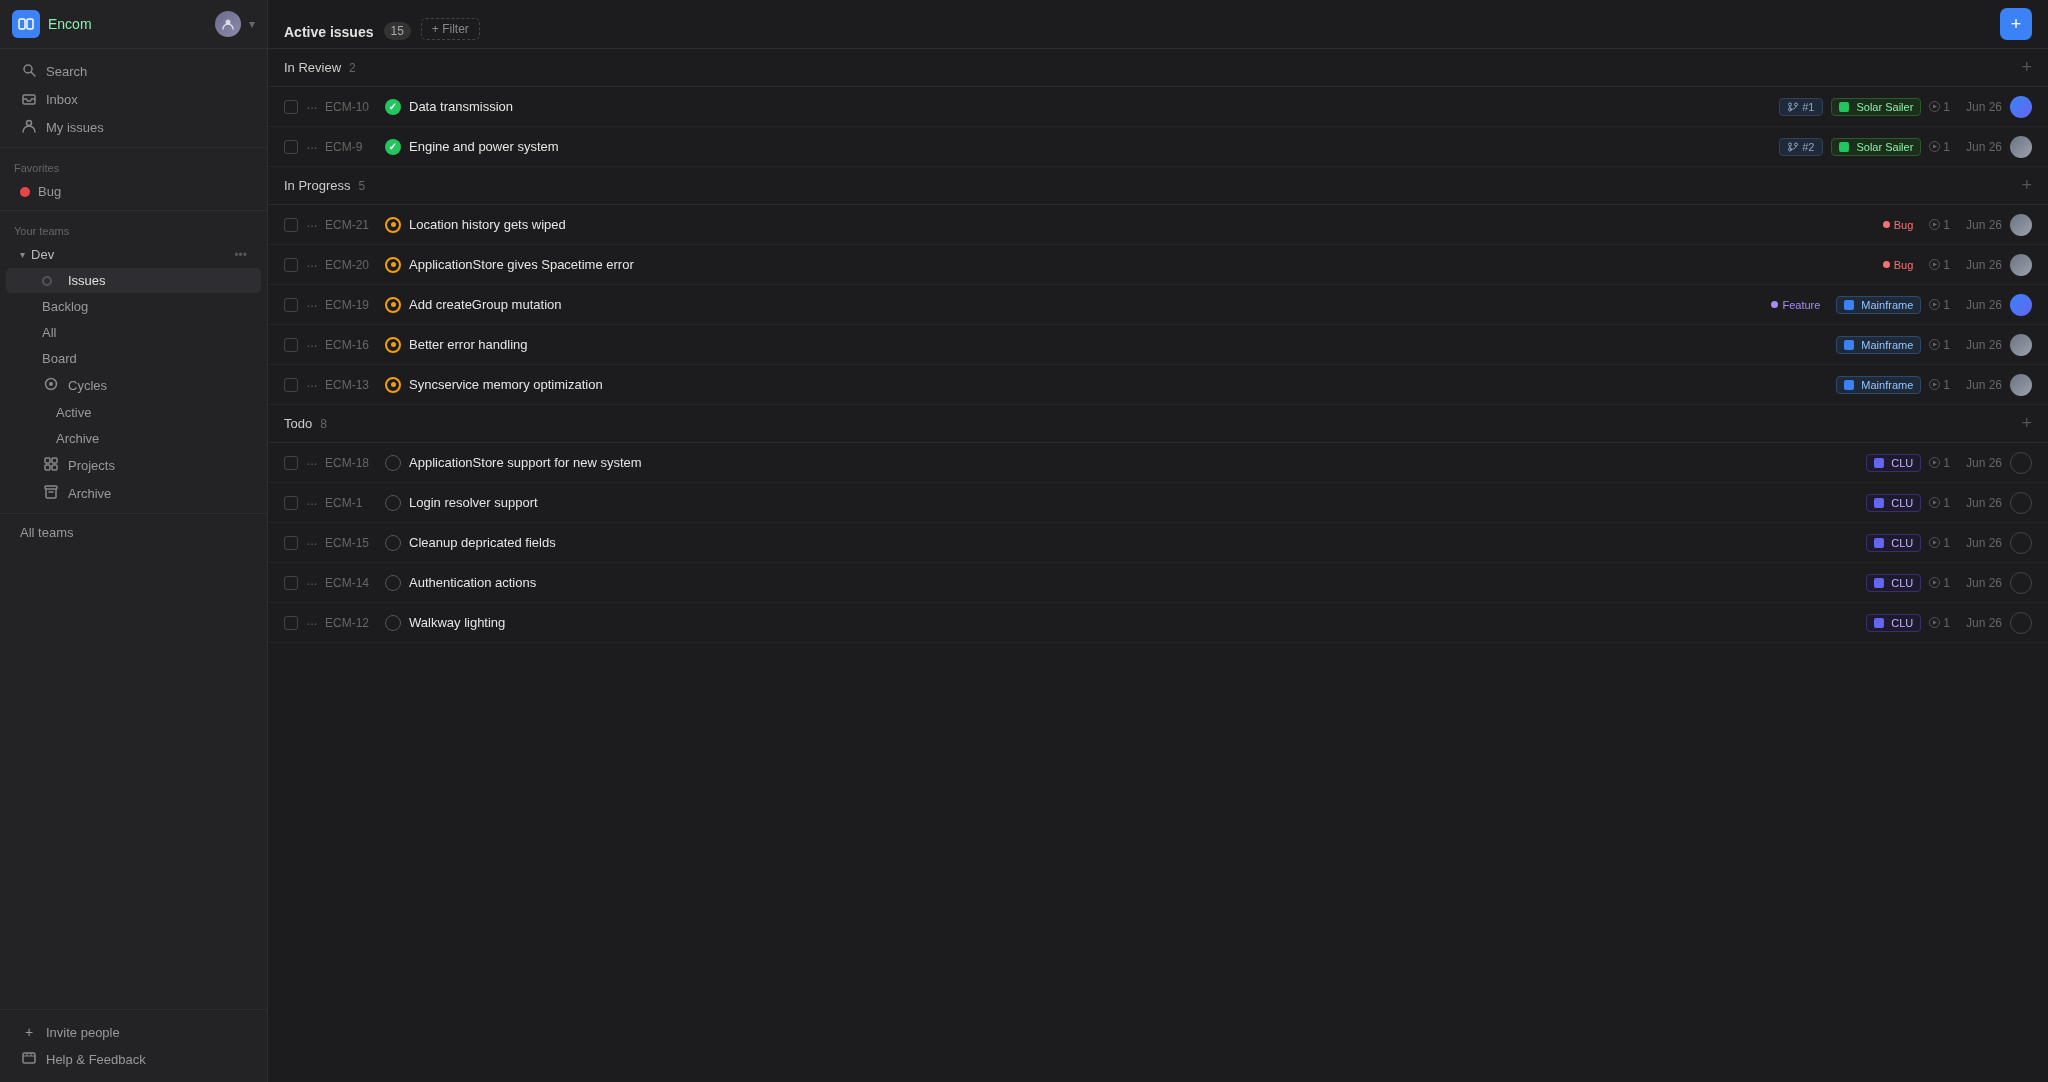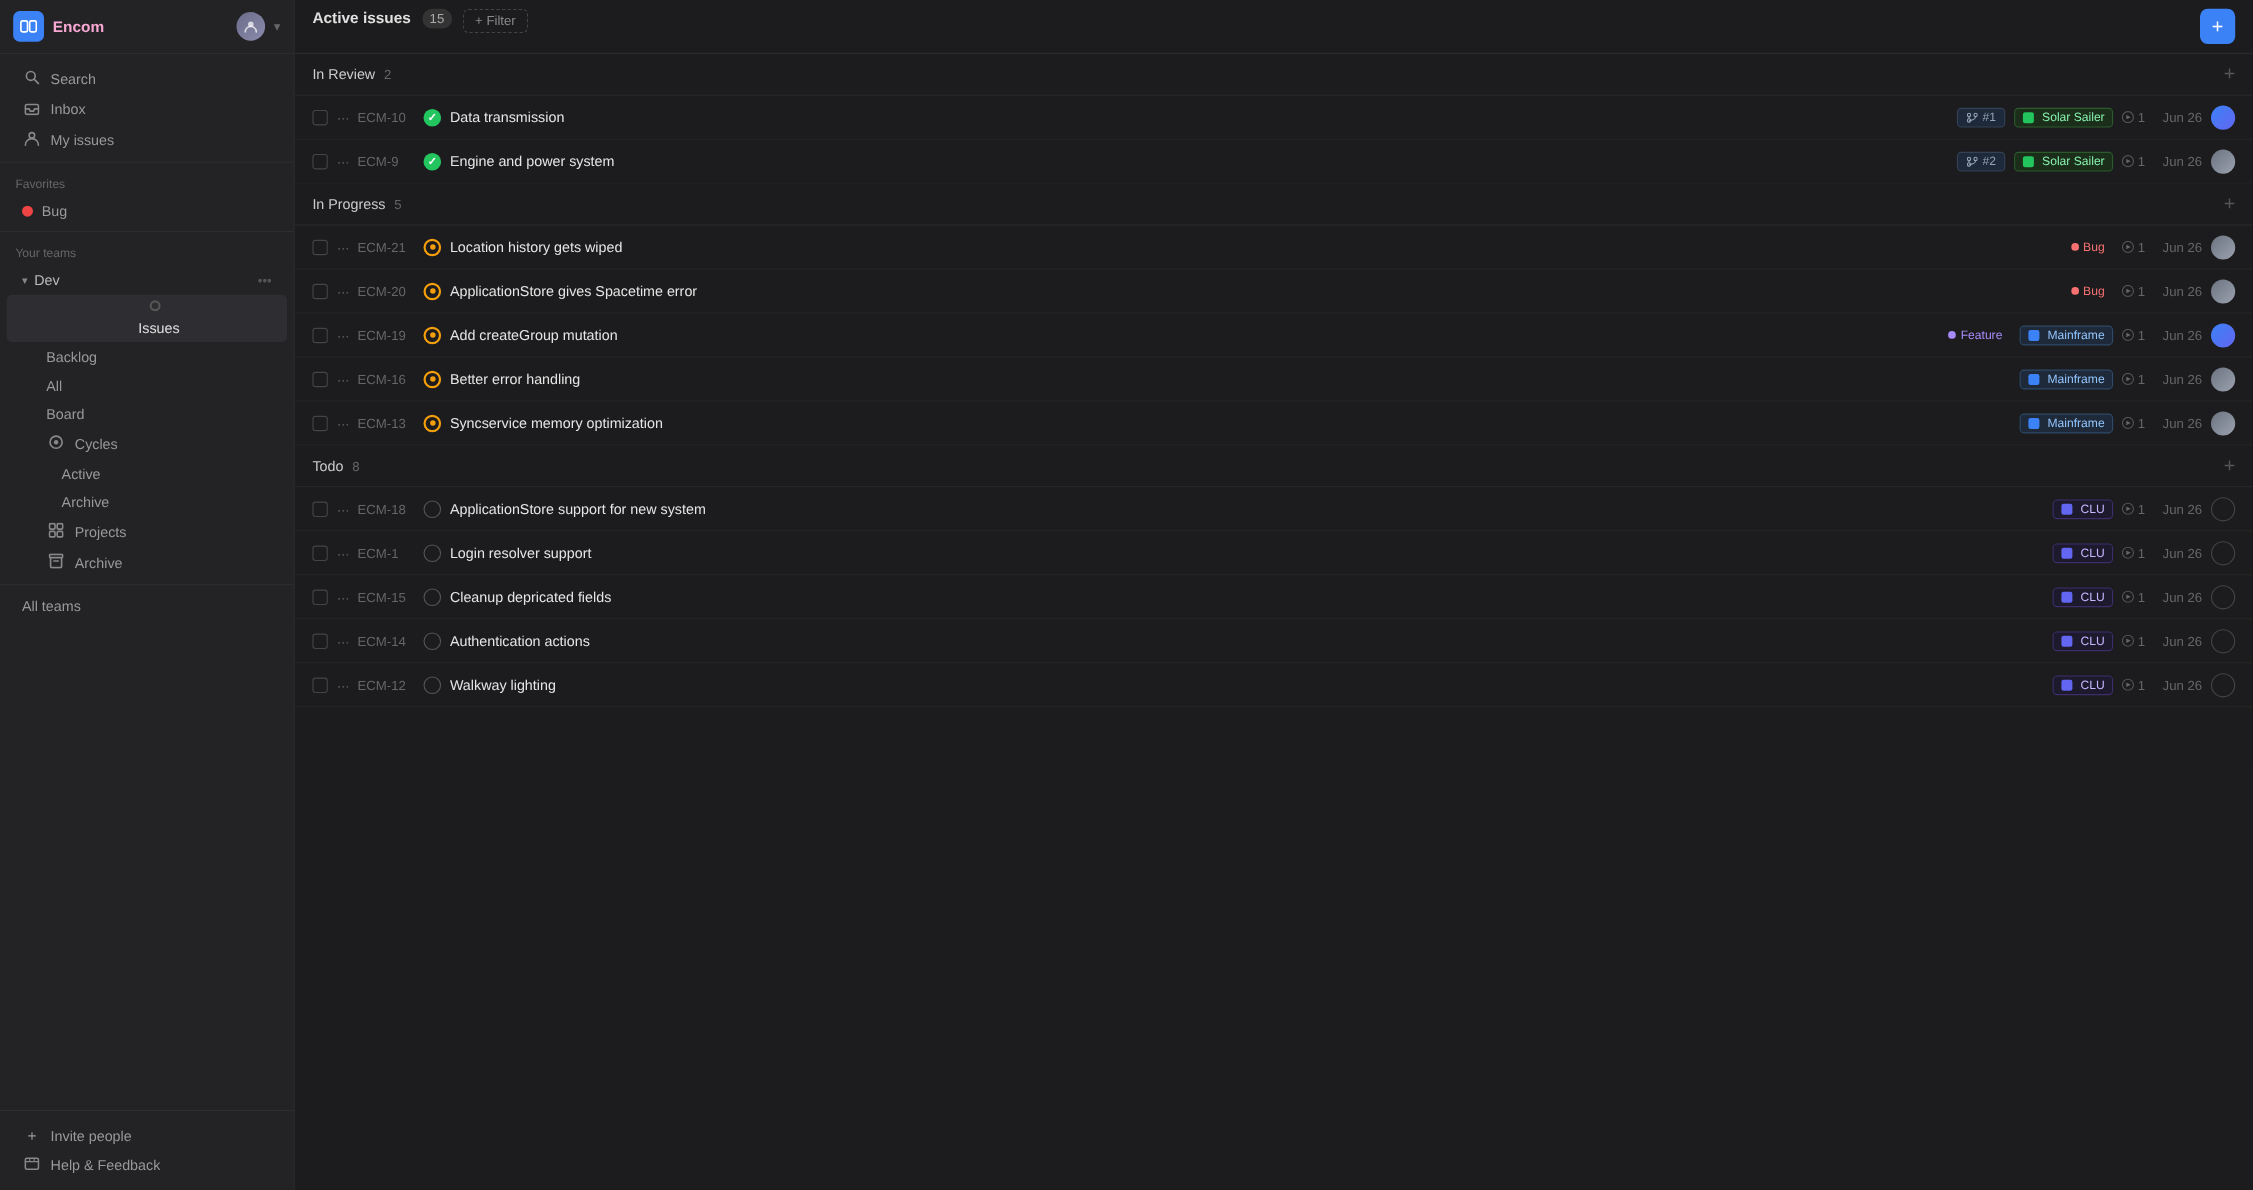--- a/index.html
+++ b/index.html
@@ -40,22 +40,22 @@
       border-radius: 6px;
       display: flex;
       align-items: center;
       justify-content: center;
       color: white;
       font-size: 14px;
     }
 
     .app-name {
       font-size: 14px;
-      font-weight: 700;
-      color: #f9a8d4;
+      font-weight: 400;
+      color: #86efac;
       flex: 1;
     }
 
     .workspace-avatar {
       width: 26px;
       height: 26px;
       border-radius: 50%;
       background: linear-gradient(135deg, #6b6b8a, #8b8bad);
       display: flex;
       align-items: center;
@@ -76,21 +76,20 @@
       cursor: pointer;
       border-radius: 5px;
       margin: 1px 6px;
       color: #999;
       font-size: 13px;
     }
 
     .sidebar-item.active {
       background: #2e2e32;
       color: #e0e0e0;
-      flex-direction: column;
     }
 
     .sidebar-icon {
       font-size: 14px;
       width: 18px;
       text-align: center;
       flex-shrink: 0;
     }
 
     .section-label {
@@ -151,21 +150,21 @@
     .main {
       flex: 1;
       display: flex;
       flex-direction: column;
       overflow: hidden;
       background: #1c1c1e;
     }
 
     .main-header {
       display: flex;
-      align-items: flex-start;
+      align-items: flex-end;
       padding: 8px 16px;
       border-bottom: 1px solid #2e2e30;
       gap: 10px;
       min-height: 48px;
     }
 
     .page-title {
       font-size: 14px;
       font-weight: 600;
       color: #e0e0e0;

